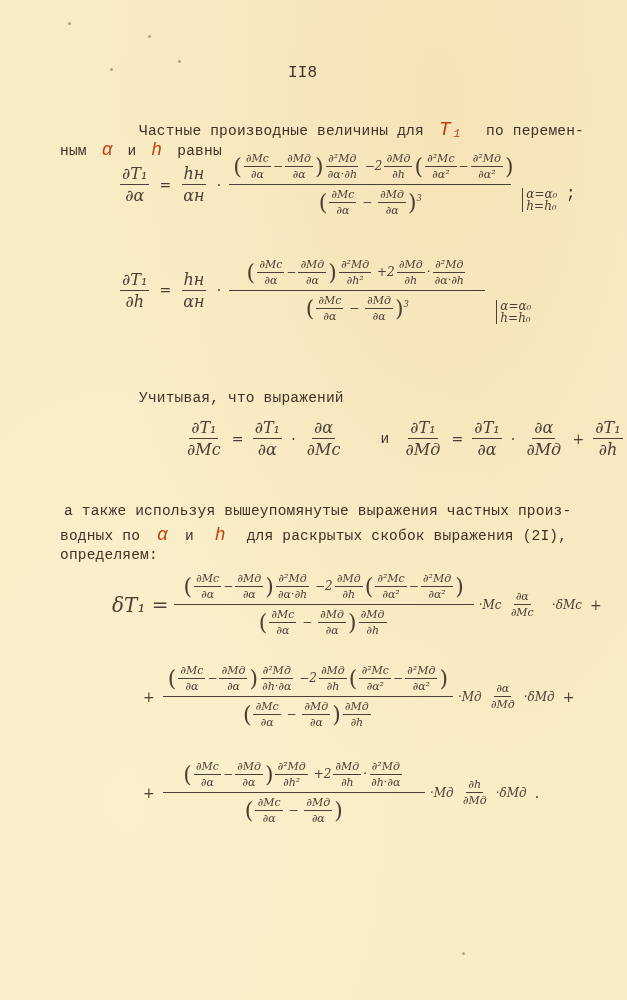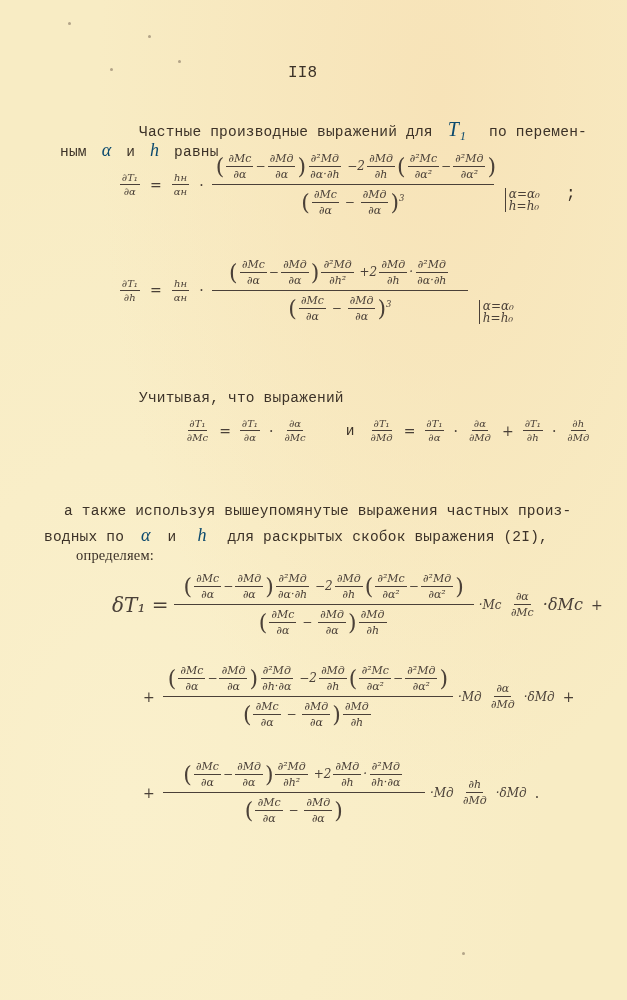--- a/index.html
+++ b/index.html
@@ -7,46 +7,46 @@
     width: 627px; height: 1000px; overflow: hidden;
     background: #f8ecc4;
     background-image: radial-gradient(ellipse at 70% 10%, #f7e3b8 0%, rgba(247,227,184,0) 55%),
                       radial-gradient(ellipse at 20% 80%, #faf0cc 0%, rgba(250,240,204,0) 60%);
     position: relative;
     font-family: "Liberation Mono", "DejaVu Sans Mono", monospace;
     color: #3a3128;
   }
   .abs { position: absolute; }
   .typed { font-family: "Liberation Mono", "DejaVu Sans Mono", monospace; font-size: 14.5px; letter-spacing: 0.2px; color: #3c3228; white-space: nowrap; }
-  .hand { font-family: Liberation Serif, serif; font-style: italic; color: #0c4a6e; }
+  .hand { font-family: Liberation Mono, monospace; font-style: italic; color: #c2410c; }
   .page-num { font-size: 16px; }
   
   .math { position: absolute; font-family: "DejaVu Serif", serif; font-style: italic; color: #4a4038; white-space: nowrap; }
   .frac { display: inline-flex; flex-direction: column; align-items: center; vertical-align: middle; margin: 0 2px; }
   .frac > .num { border-bottom: 1.3px solid #4a4038; padding: 0 2px 1px; text-align: center; }
   .frac > .den { padding: 1px 2px 0; text-align: center; }
   .frac.sm { font-size: 11px; }
-  .frac.md { font-size: 10px; }
+  .frac.md { font-size: 16px; }
   .big-frac { display: inline-flex; flex-direction: column; align-items: center; vertical-align: middle; }
   .big-frac > .num { border-bottom: 1.4px solid #4a4038; padding: 0 4px 3px; text-align: center; font-size: 12px; }
   .big-frac > .den { padding: 3px 4px 0; text-align: center; font-size: 12px; }
   .paren { font-size: 22px; font-style: normal; font-weight: 300; vertical-align: middle; }
   .op { font-style: normal; margin: 0 3px; vertical-align: middle; font-size: 14px; }
   .evalbar { display: inline-block; vertical-align: middle; border-left: 1.3px solid #4a4038; padding-left: 3px; font-size: 12px; line-height: 12px; margin-left: 6px; }
   .evalbar .c { display: block; }
   .sup { font-size: 0.7em; vertical-align: super; }
   .dot { position: absolute; width: 3px; height: 3px; border-radius: 50%; background: #7a6a58; opacity: .55; }
 </style>
 </head>
 <body>
 
 <div class="abs typed page-num" style="left:288px; top:64px;">II8</div>
 
 <div class="abs typed" style="left:139px; top:118px;">
-  <span>Частные производные выражений для</span>
+  <span>Частные производные величины для</span>
   <span class="hand" style="font-size:20px; margin:0 14px 0 6px;">T₁</span>
   <span>по перемен-</span>
 </div>
 <div class="abs typed" style="left:60px; top:140px;">
   <span>ным</span>
   <span class="hand" style="font-size:18px; margin:0 6px;">α</span>
   <span>и</span>
   <span class="hand" style="font-size:18px; margin:0 6px;">h</span>
   <span>равны</span>
 </div>
@@ -180,28 +180,28 @@
     </span>
   <span class="op">·</span>
   <span class="frac md">
       <span class="num">∂h</span>
       <span class="den">∂Mд</span>
     </span>
   
 </div>
 
 <div class="abs typed" style="left:64px; top:503px;">а также используя вышеупомянутые выражения частных произ-</div>
-<div class="abs typed" style="left:44px; top:525px;">
+<div class="abs typed" style="left:60px; top:525px;">
   <span>водных по</span>
   <span class="hand" style="font-size:18px; margin:0 8px;">α</span>
   <span>и</span>
   <span class="hand" style="font-size:18px; margin:0 12px;">h</span>
   <span>для раскрытых скобок выражения (2I),</span>
 </div>
-<div class="abs typed" style="left:76px; top:547px;font-family:Liberation Serif, serif;">определяем:</div>
+<div class="abs typed" style="left:60px; top:547px;">определяем:</div>
 
 <div class="math" style="left:112px; top:572px;">
   <span style="font-size:20px; vertical-align:middle;text-align:center;">δT₁ =</span>
   <span class="big-frac" style="width:300px;">
     <span class="num" style="width:292px;">
       <span class="paren">(</span><span class="frac sm">
           <span class="num">∂Mc</span>
           <span class="den">∂α</span>
         </span>−<span class="frac sm">
           <span class="num">∂Mд</span>
@@ -231,21 +231,21 @@
           <span class="num">∂Mд</span>
           <span class="den">∂h</span>
         </span>
     </span>
   </span>
   <span style="font-size:12px; vertical-align:middle;text-align:center;">·Mc</span>
   <span class="frac sm">
       <span class="num">∂α</span>
       <span class="den">∂Mc</span>
     </span>
-  <span style="font-size:16px; vertical-align:middle;">·δMc</span>
+  <span style="font-size:12px; vertical-align:middle;margin-left:9px;">·δMc</span>
   <span class="op">+</span>
 </div>
 
 <div class="math" style="left:140px; top:664px;">
   <span class="op">+</span>
   <span class="big-frac" style="width:290px;">
     <span class="num" style="width:282px;">
       <span class="paren">(</span><span class="frac sm">
           <span class="num">∂Mc</span>
           <span class="den">∂α</span>

